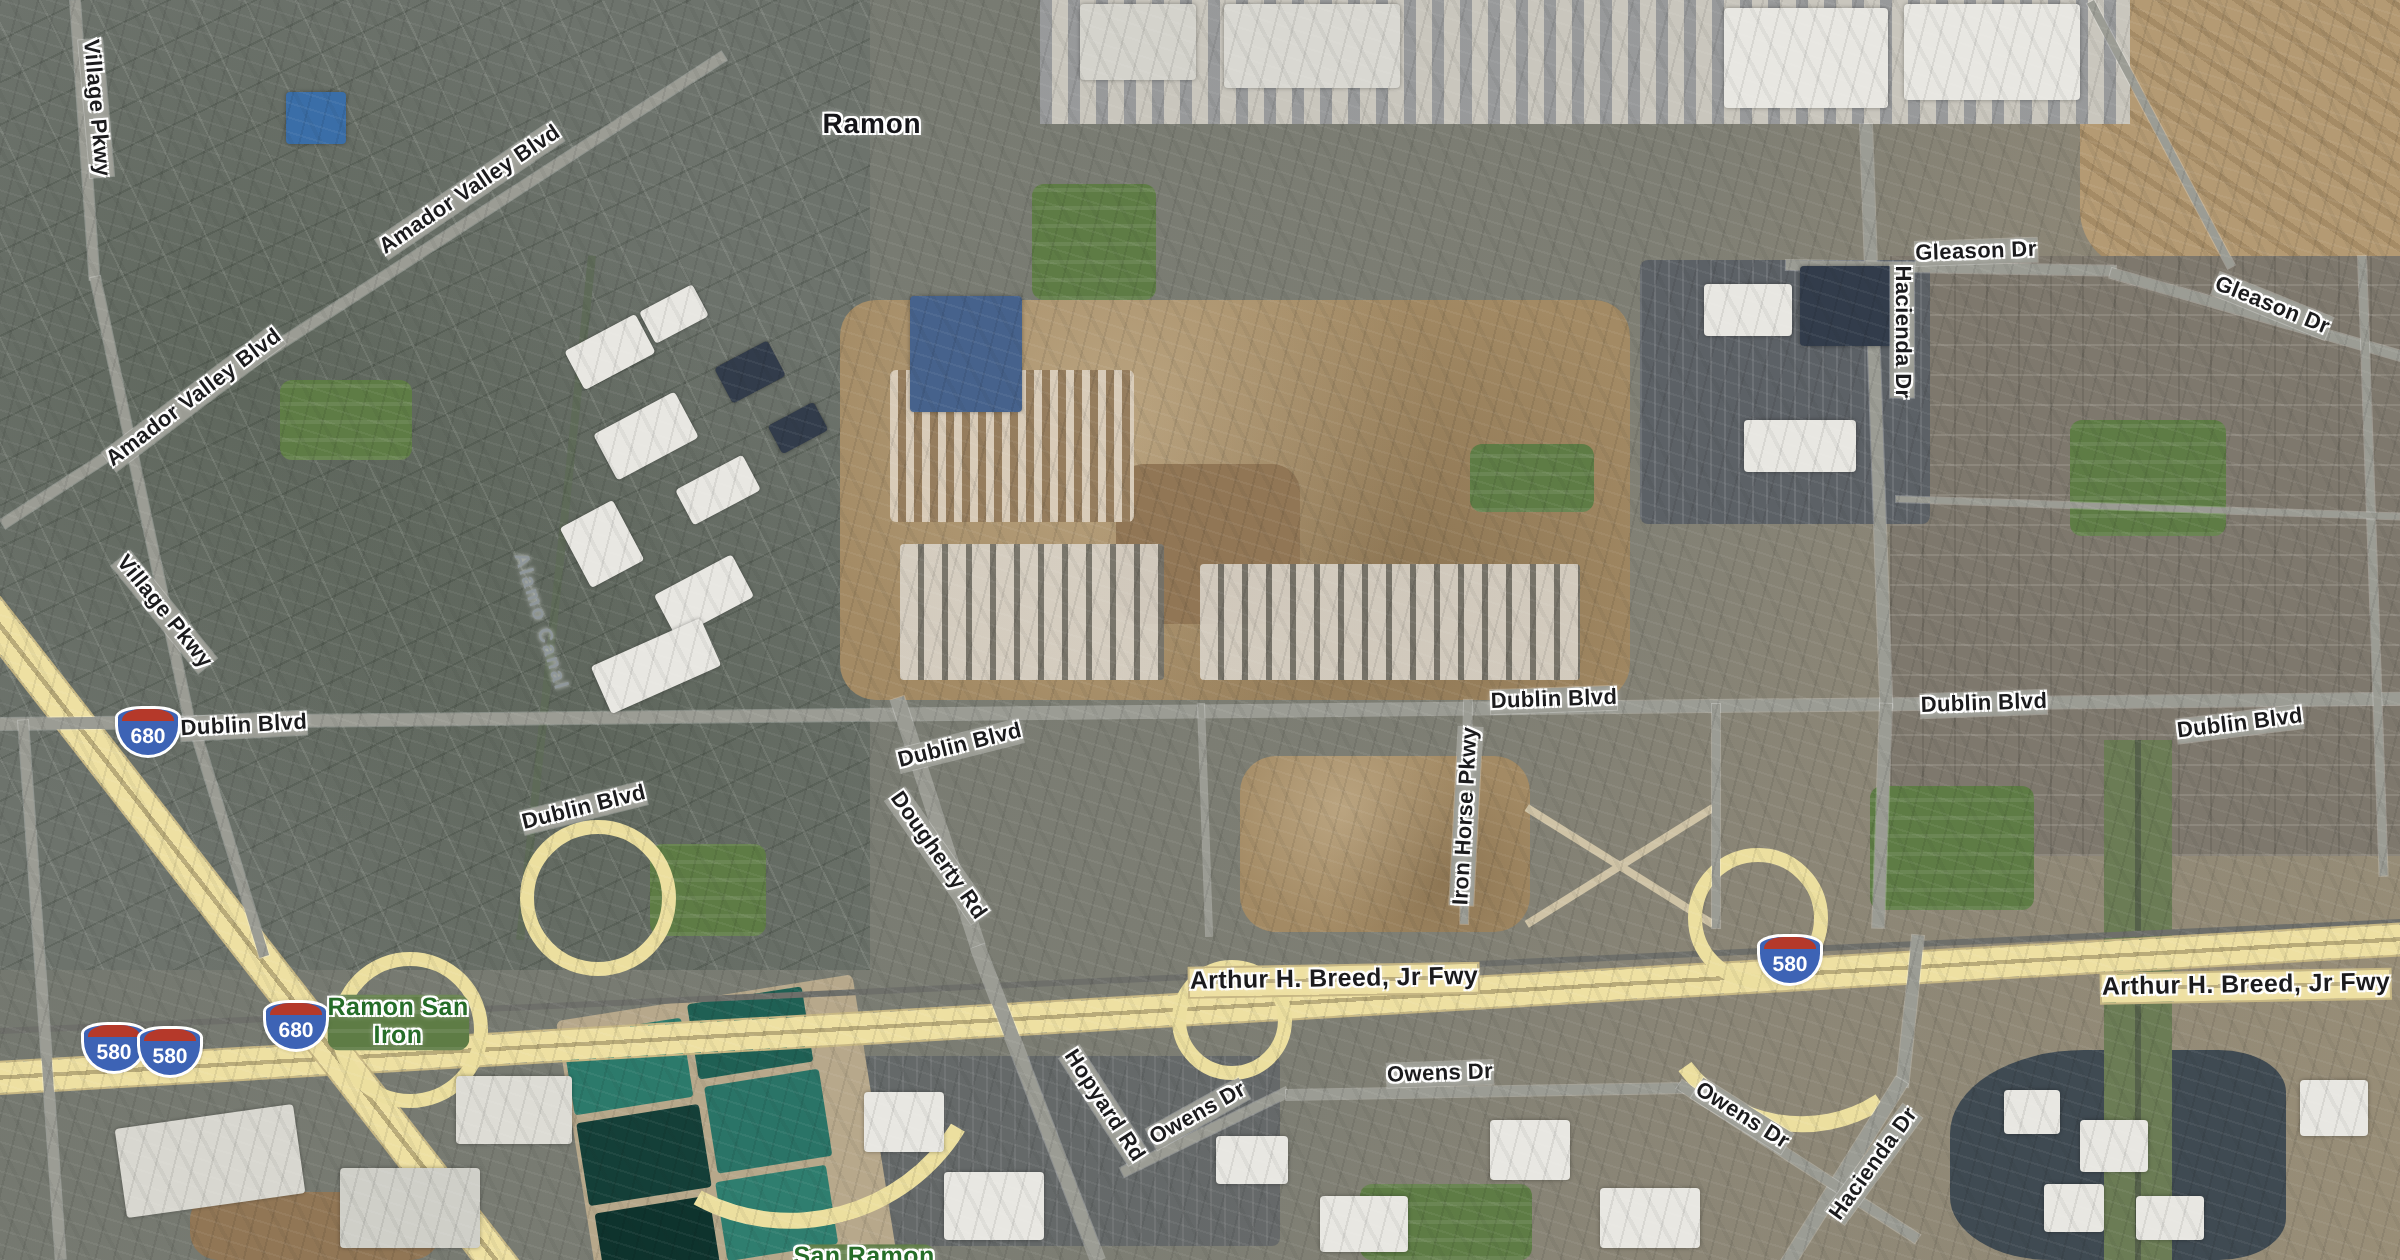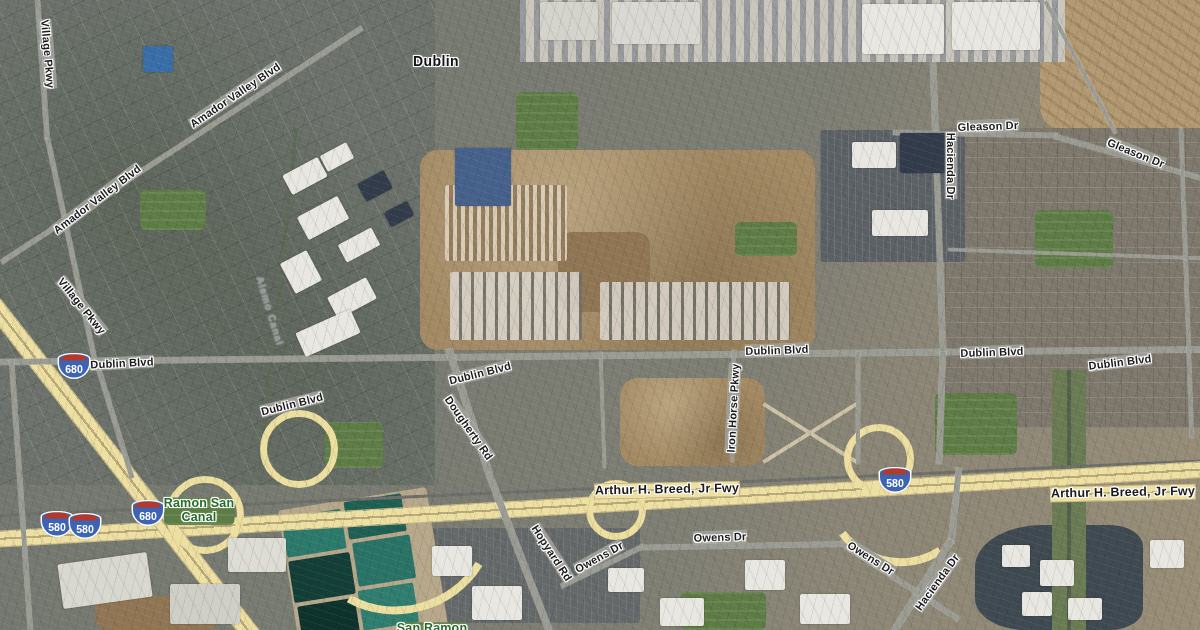--- a/index.html
+++ b/index.html
@@ -209,25 +209,25 @@
       <div class="lbl road" style="left: 951px; top: 166px; transform: translate(-50%, -50%) rotate(90deg);">Hacienda Dr</div>
       <div class="lbl road" style="left: 937px; top: 582px; transform: translate(-50%, -50%) rotate(-54deg);">Hacienda Dr</div>
       <div class="lbl road" style="left: 733px; top: 408px; transform: translate(-50%, -50%) rotate(-87deg);">Iron Horse Pkwy</div>
       <div class="lbl road" style="left: 469px; top: 428px; transform: translate(-50%, -50%) rotate(55deg);">Dougherty Rd</div>
       <div class="lbl road" style="left: 552px; top: 553px; transform: translate(-50%, -50%) rotate(57deg);">Hopyard Rd</div>
       <div class="lbl road" style="left: 599px; top: 557px; transform: translate(-50%, -50%) rotate(-29deg);">Owens Dr</div>
       <div class="lbl road" style="left: 720px; top: 537px; transform: translate(-50%, -50%) rotate(-2deg);">Owens Dr</div>
       <div class="lbl road" style="left: 871px; top: 558px; transform: translate(-50%, -50%) rotate(32deg);">Owens Dr</div>
       <div class="lbl fwy" style="left: 667px; top: 490px; transform: translate(-50%, -50%) rotate(-1deg);">Arthur H. Breed, Jr Fwy</div>
       <div class="lbl fwy" style="left: 1123px; top: 493px; transform: translate(-50%, -50%) rotate(-1deg);">Arthur H. Breed, Jr Fwy</div>
-      <div class="lbl city" style="left: 436px; top: 62px; transform: translate(-50%, -50%) rotate(0deg);">Dublin</div>
+      <div class="lbl city" style="left: 436px; top: 62px; transform: translate(-50%, -50%) rotate(0deg);">Ramon</div>
       <div class="lbl water" style="left: 270px; top: 311px; transform: translate(-50%, -50%) rotate(73deg);">Alamo Canal</div>
       <div class="lbl park" style="left: 199px; top: 511px; transform: translate(-50%, -50%) rotate(0deg);">
         <span>Ramon San</span>
-        <span>Canal</span>
+        <span>Iron</span>
       </div>
       <div class="lbl park" style="left: 432px; top: 629px; transform: translate(-50%, -50%) rotate(0deg);">
         <span>San Ramon</span>
       </div>
       <div class="shield" style="left: 74px; top: 366px;">
         <span class="body"></span>
         <span class="crest"></span>
         <span class="num">680</span>
       </div>
       <div class="shield" style="left: 148px; top: 513px;">

